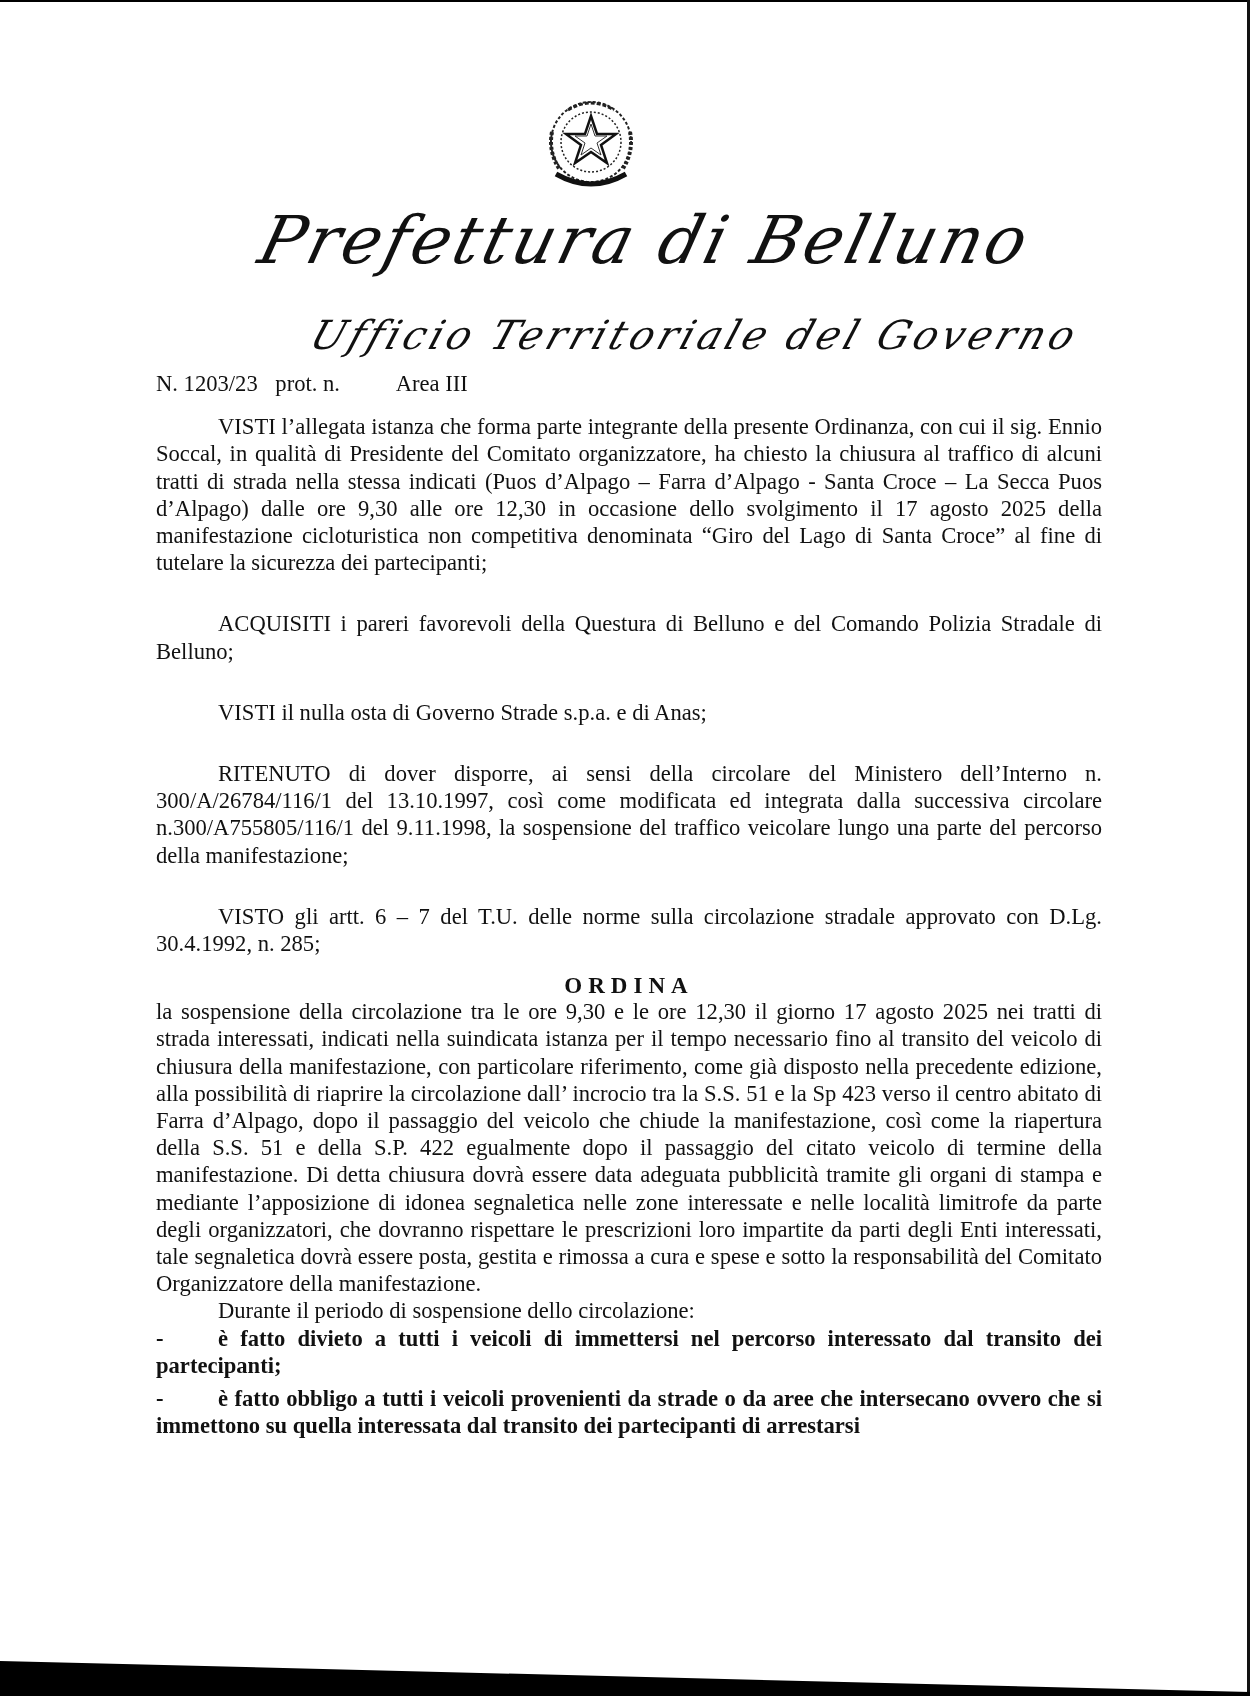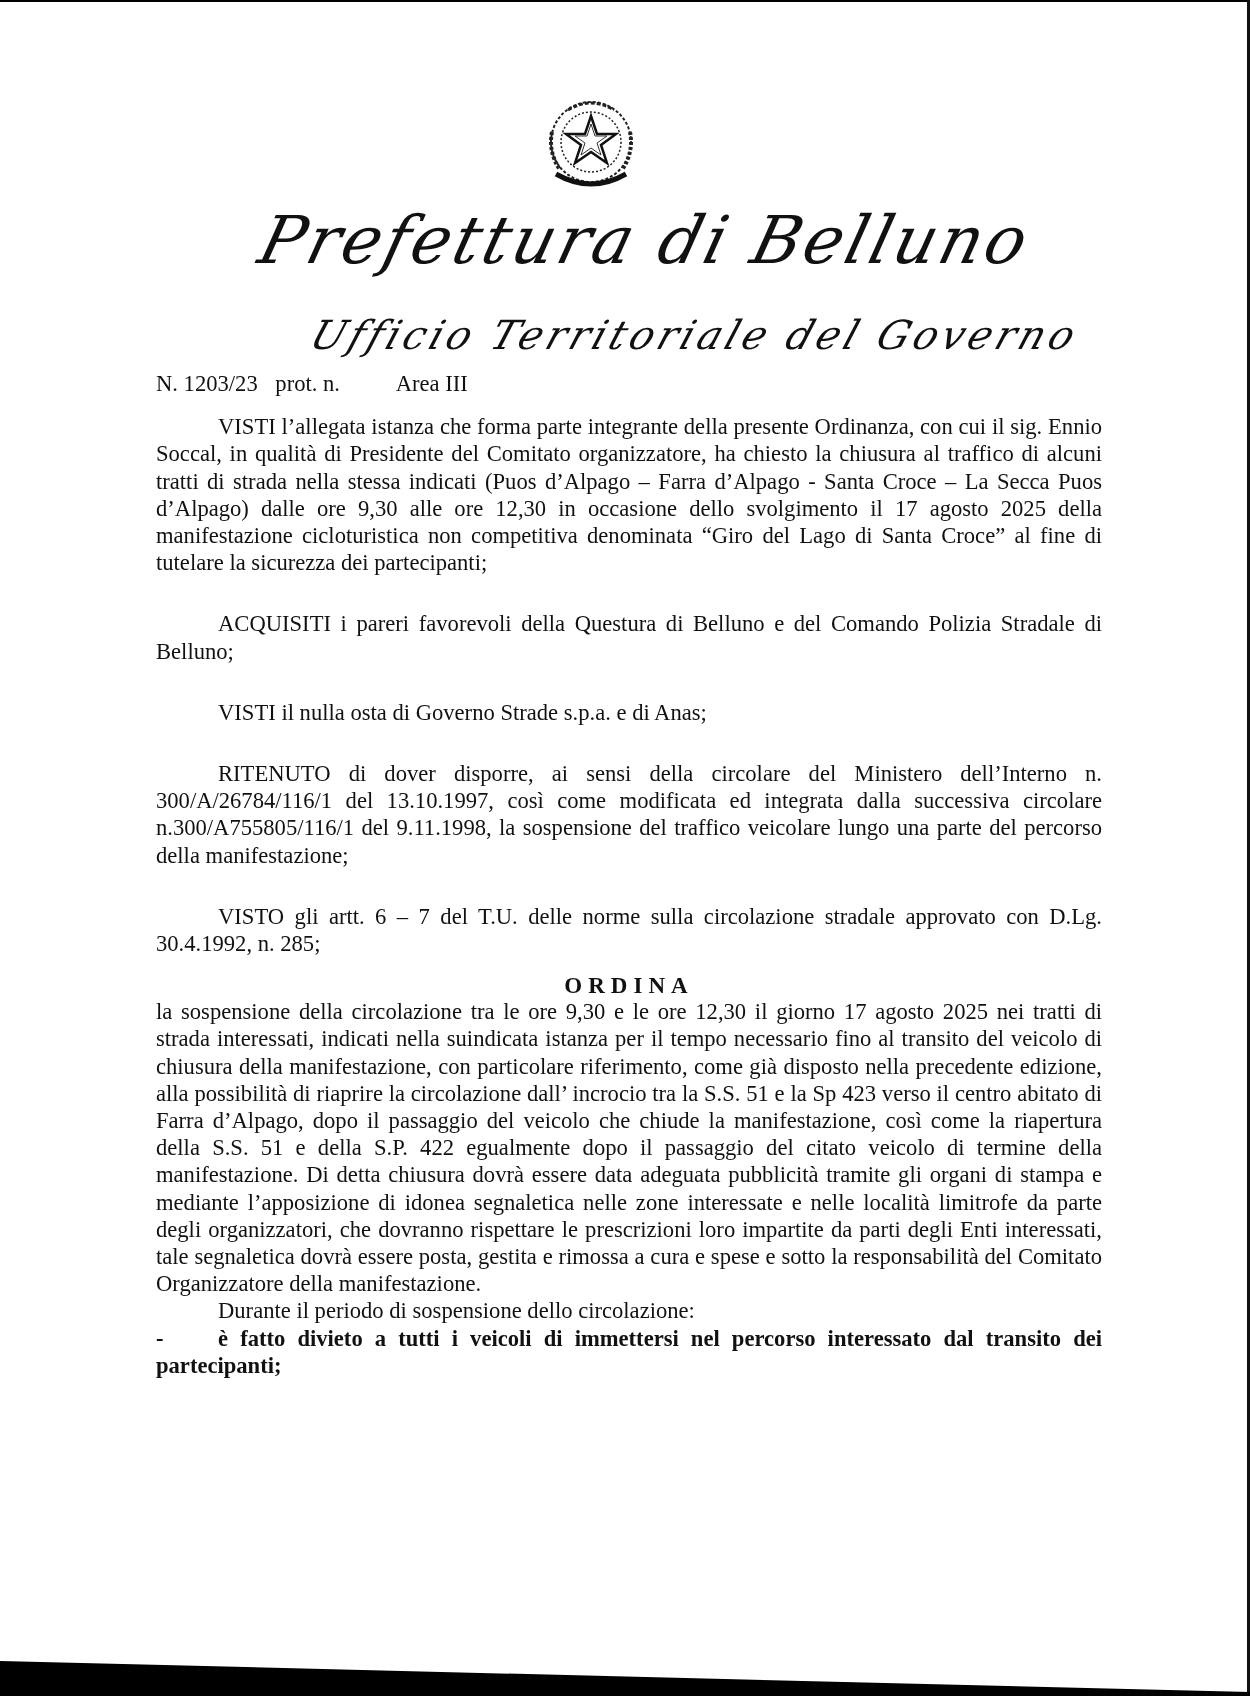--- a/index.html
+++ b/index.html
@@ -105,17 +105,20 @@
 
   <div class="ordina">ORDINA</div>
 
   <p>la sospensione della circolazione tra le ore 9,30 e le ore 12,30  il giorno 17 agosto 2025 nei tratti di strada interessati, indicati nella suindicata  istanza per il tempo necessario fino al transito del veicolo di chiusura della manifestazione, con particolare riferimento, come già disposto nella precedente edizione, alla possibilità di riaprire la circolazione dall’ incrocio tra la S.S. 51 e la Sp 423 verso il centro abitato di Farra d’Alpago, dopo il passaggio del veicolo che chiude la manifestazione, così come la riapertura della S.S. 51 e della S.P. 422 egualmente dopo il passaggio del citato veicolo di termine della manifestazione. Di detta chiusura dovrà essere data adeguata pubblicità tramite gli organi di stampa e mediante l’apposizione di idonea segnaletica nelle zone interessate e nelle località limitrofe da parte degli organizzatori, che dovranno rispettare le prescrizioni loro impartite da parti degli Enti interessati, tale segnaletica dovrà essere posta, gestita e rimossa a cura e spese e sotto la responsabilità del Comitato Organizzatore della manifestazione.</p>
 
   <p class="indent">Durante il periodo di sospensione dello circolazione:</p>
 
   <p class="bullet">
     <span class="dash">-</span><span>è fatto divieto a tutti i veicoli di immettersi nel percorso interessato dal transito dei partecipanti;</span>
   </p>
+  <p class="bullet bullet-gap">
+    <span class="dash">-</span><span>è fatto obbligo a tutti i veicoli provenienti da strade o da aree che intersecano ovvero che si immettono su quella interessata dal transito dei partecipanti di arrestarsi</span>
+  </p>
 </div>
 
 <svg class="bottom-band" viewBox="0 0 1250 40" preserveAspectRatio="none">
   <polygon points="0,5 1250,36 1250,40 0,40" fill="#000"></polygon>
 </svg>
 
 </body></html>

